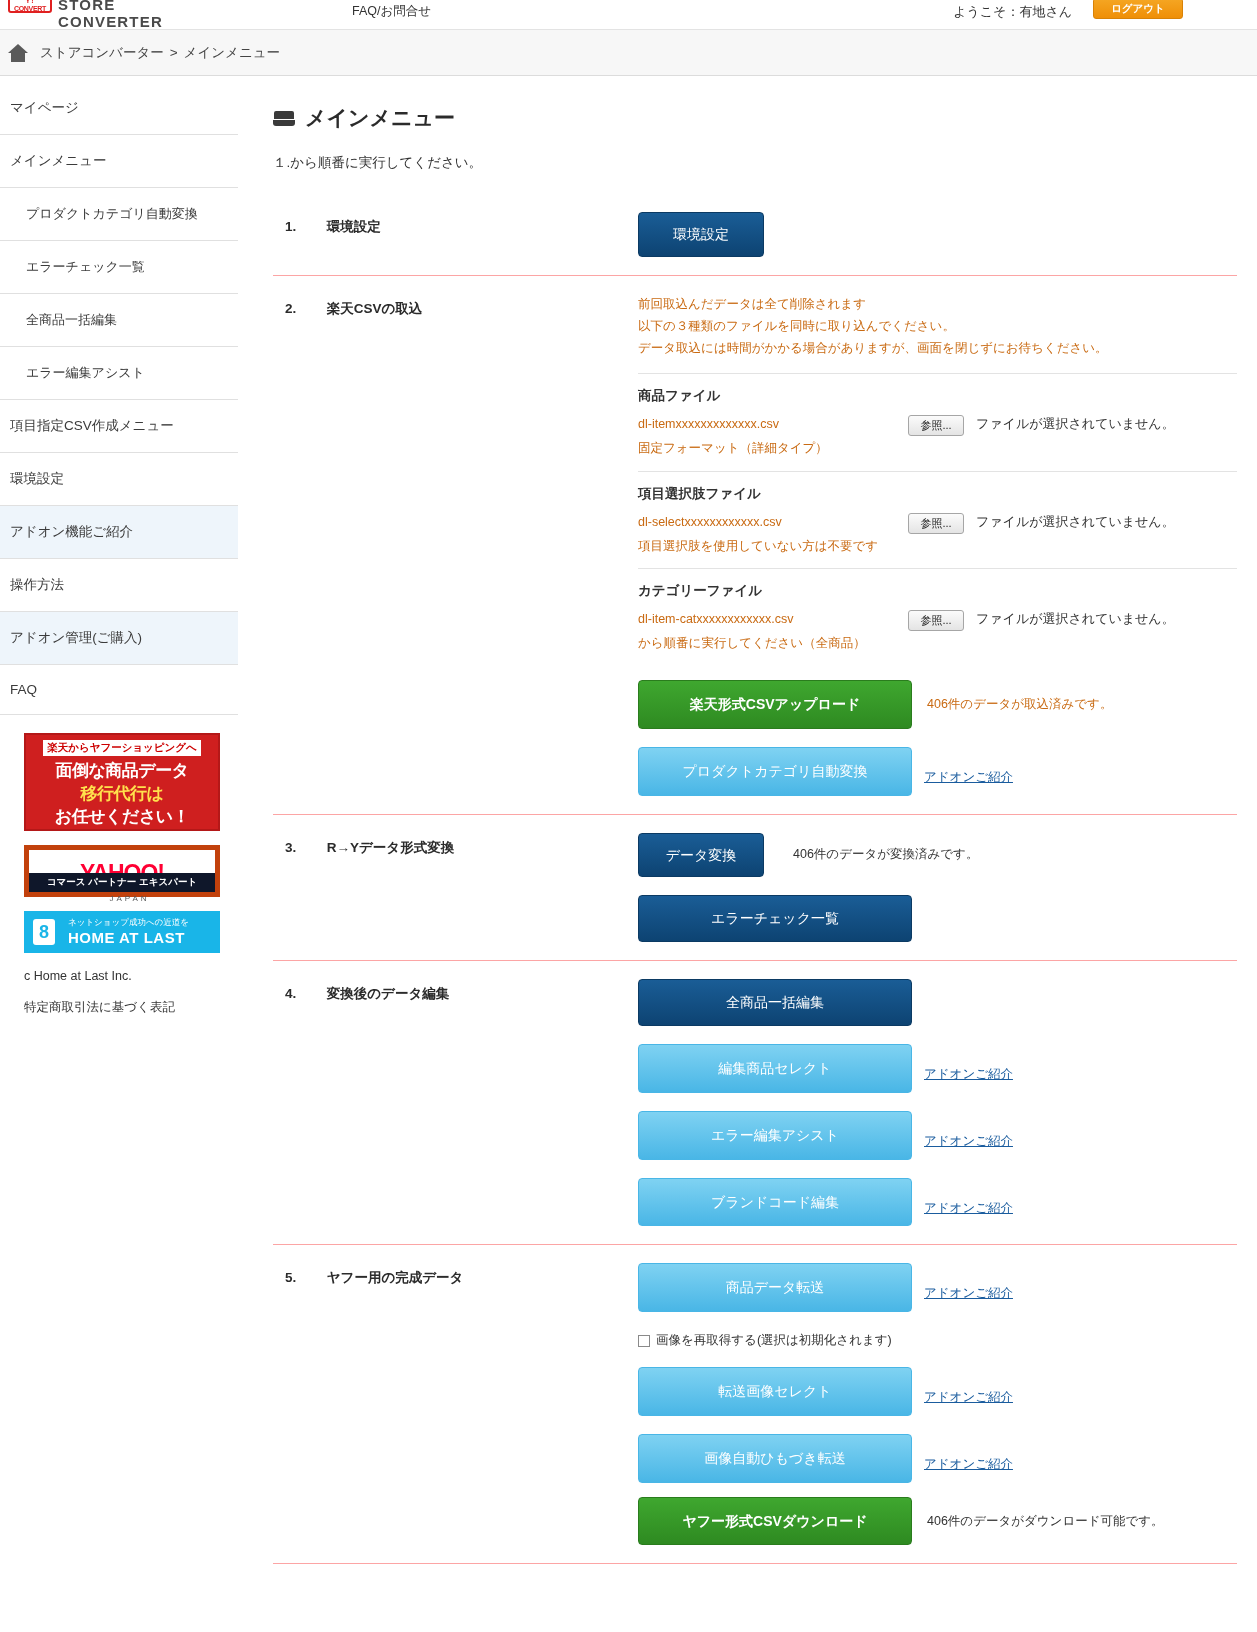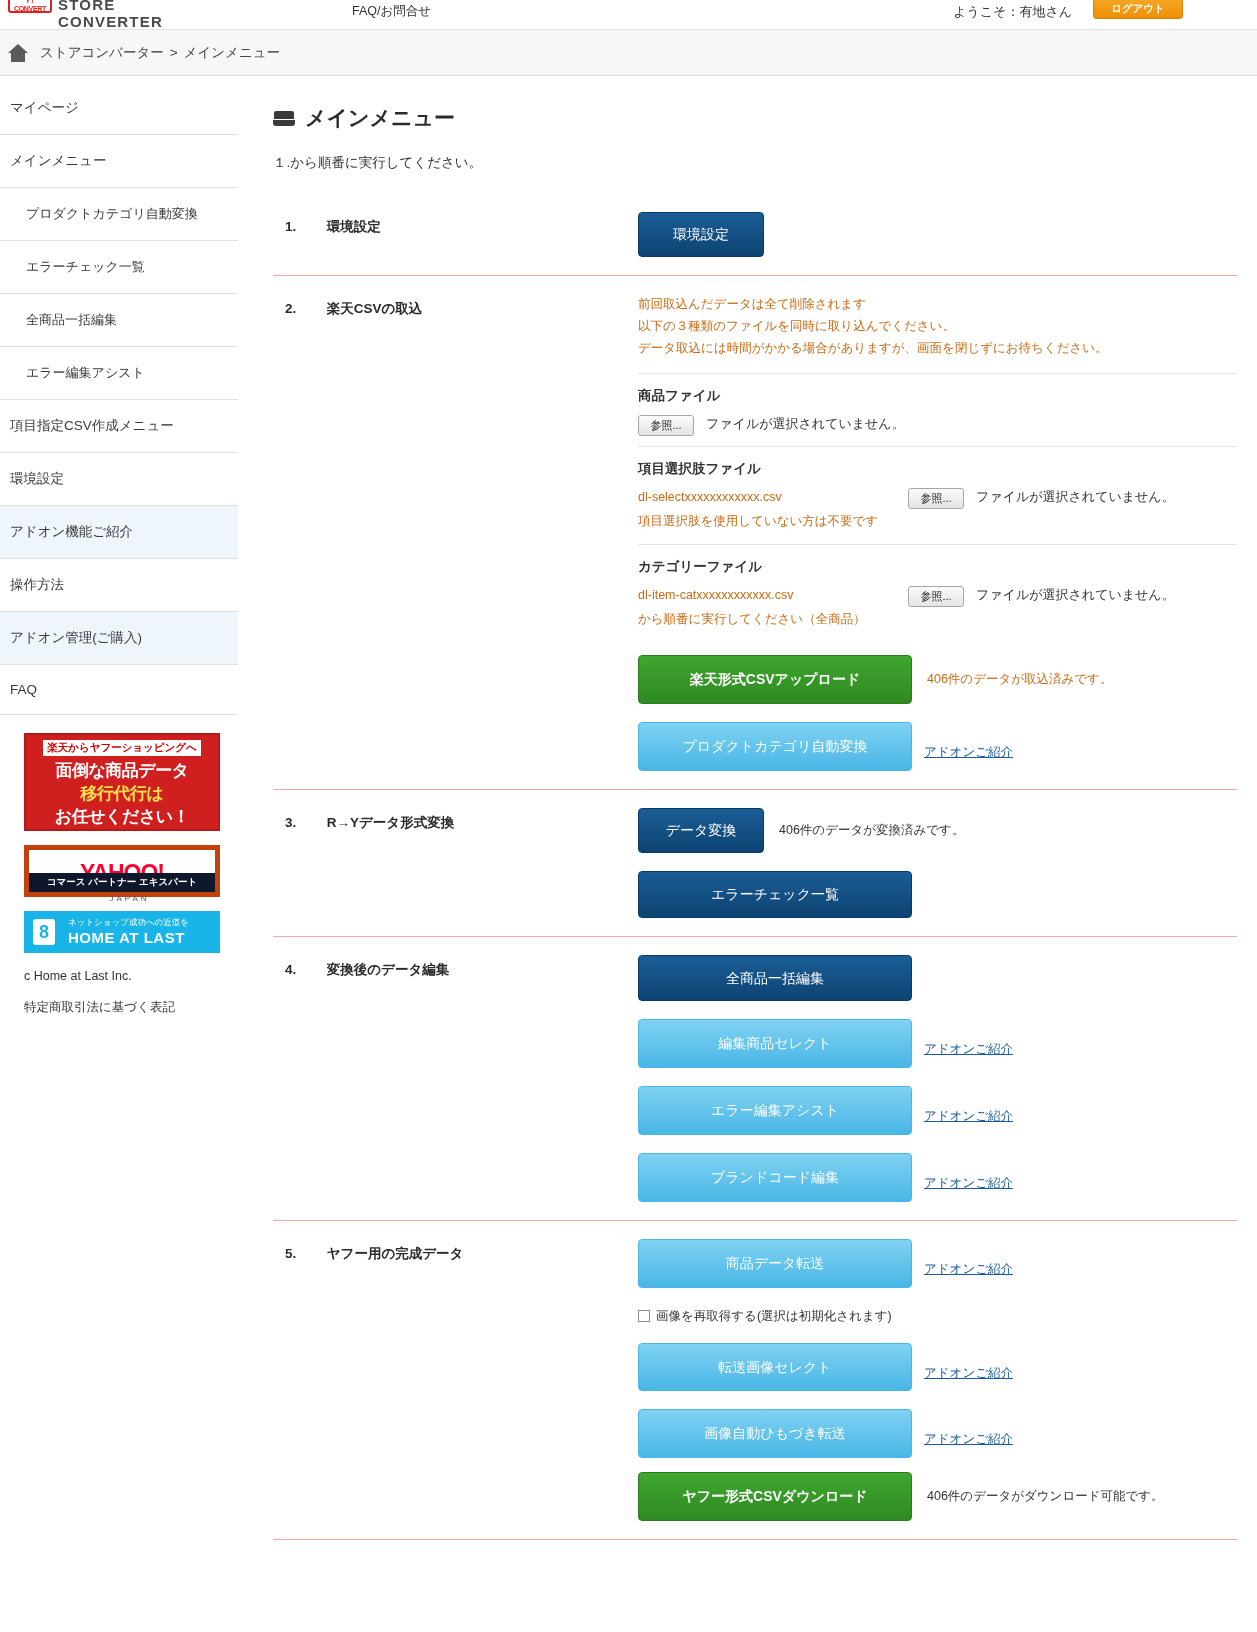--- a/index.html
+++ b/index.html
@@ -259,21 +259,21 @@
   }
   .file-status { font-size: 13px; margin-left: 12px; margin-top: 2px; }
 
   .upload-row { display: flex; align-items: center; margin-top: 14px; }
   .upload-status { font-size: 12.5px; color: #c96a12; margin-left: 15px; }
   .addon-link {
     font-size: 12.5px; color: #1a5c9e; text-decoration: underline;
     margin-left: 12px; margin-top: 22px; cursor: pointer;
   }
   .row-with-link { display: flex; align-items: flex-start; margin-top: 18px; }
-  .convert-status { font-size: 12.5px; color: #333; margin-left: 15px; }
+  .convert-status { font-size: 12.5px; color: #333; margin-left: 29px; }
 
   .checkbox-row { display:flex; align-items:center; margin-top: 20px; font-size: 12.5px; }
   .checkbox-row .cb {
     width: 12px; height: 12px; border: 1px solid #8a8a8a; background:#fff;
     margin-right: 6px;
   }
   .stack-gap { margin-top: 18px; }
 </style>
 </head>
 <body>
@@ -362,20 +362,24 @@
       <div class="step-body">
         <div class="notes">
           <div class="note">前回取込んだデータは全て削除されます</div>
           <div class="note">以下の３種類のファイルを同時に取り込んでください。</div>
           <div class="note">データ取込には時間がかかる場合がありますが、画面を閉じずにお待ちください。</div>
         </div>
 
         <div class="file-block">
           <div class="file-title">商品ファイル</div>
           <div class="file-row">
+            <div class="file-names">
+              <div class="file-name">dl-itemxxxxxxxxxxxxx.csv</div>
+              <div class="file-name">固定フォーマット（詳細タイプ）</div>
+            </div>
             <div class="browse-btn">参照...</div>
             <div class="file-status">ファイルが選択されていません。</div>
           </div>
         </div>
 
         <div class="file-block">
           <div class="file-title">項目選択肢ファイル</div>
           <div class="file-row">
             <div class="file-names">
               <div class="file-name">dl-selectxxxxxxxxxxxx.csv</div>

